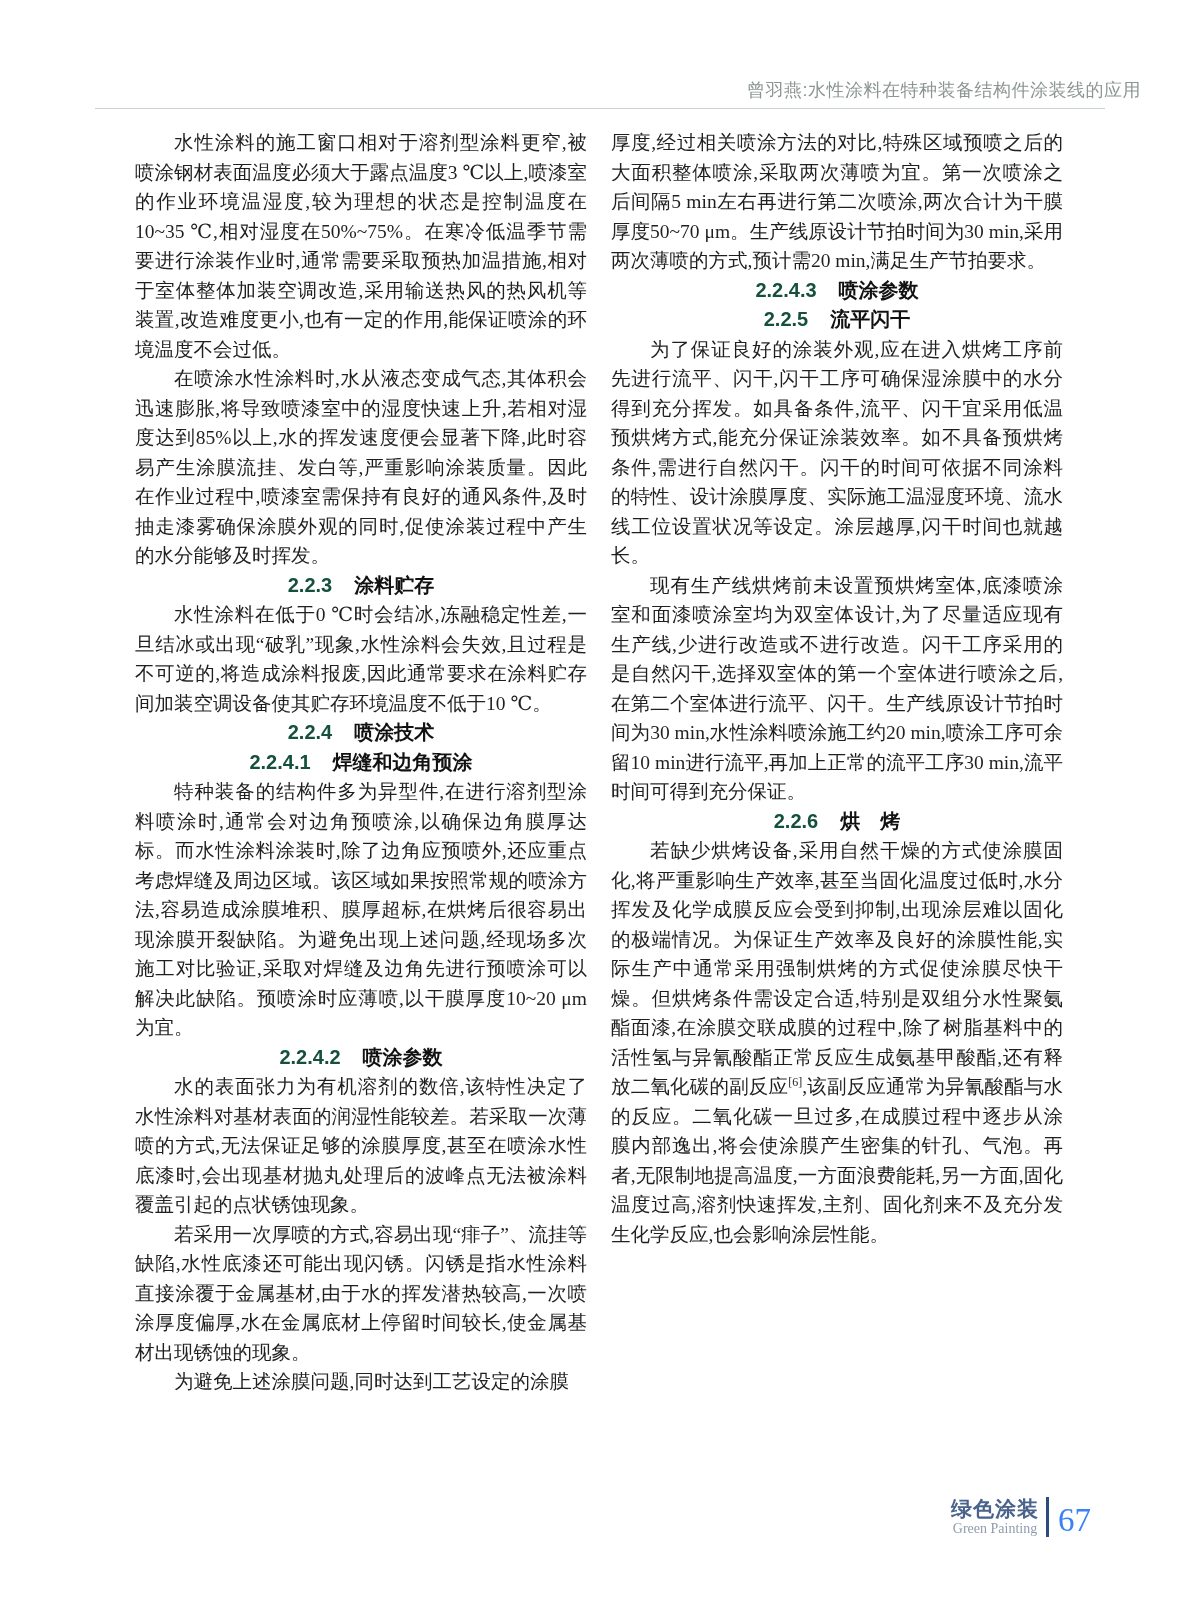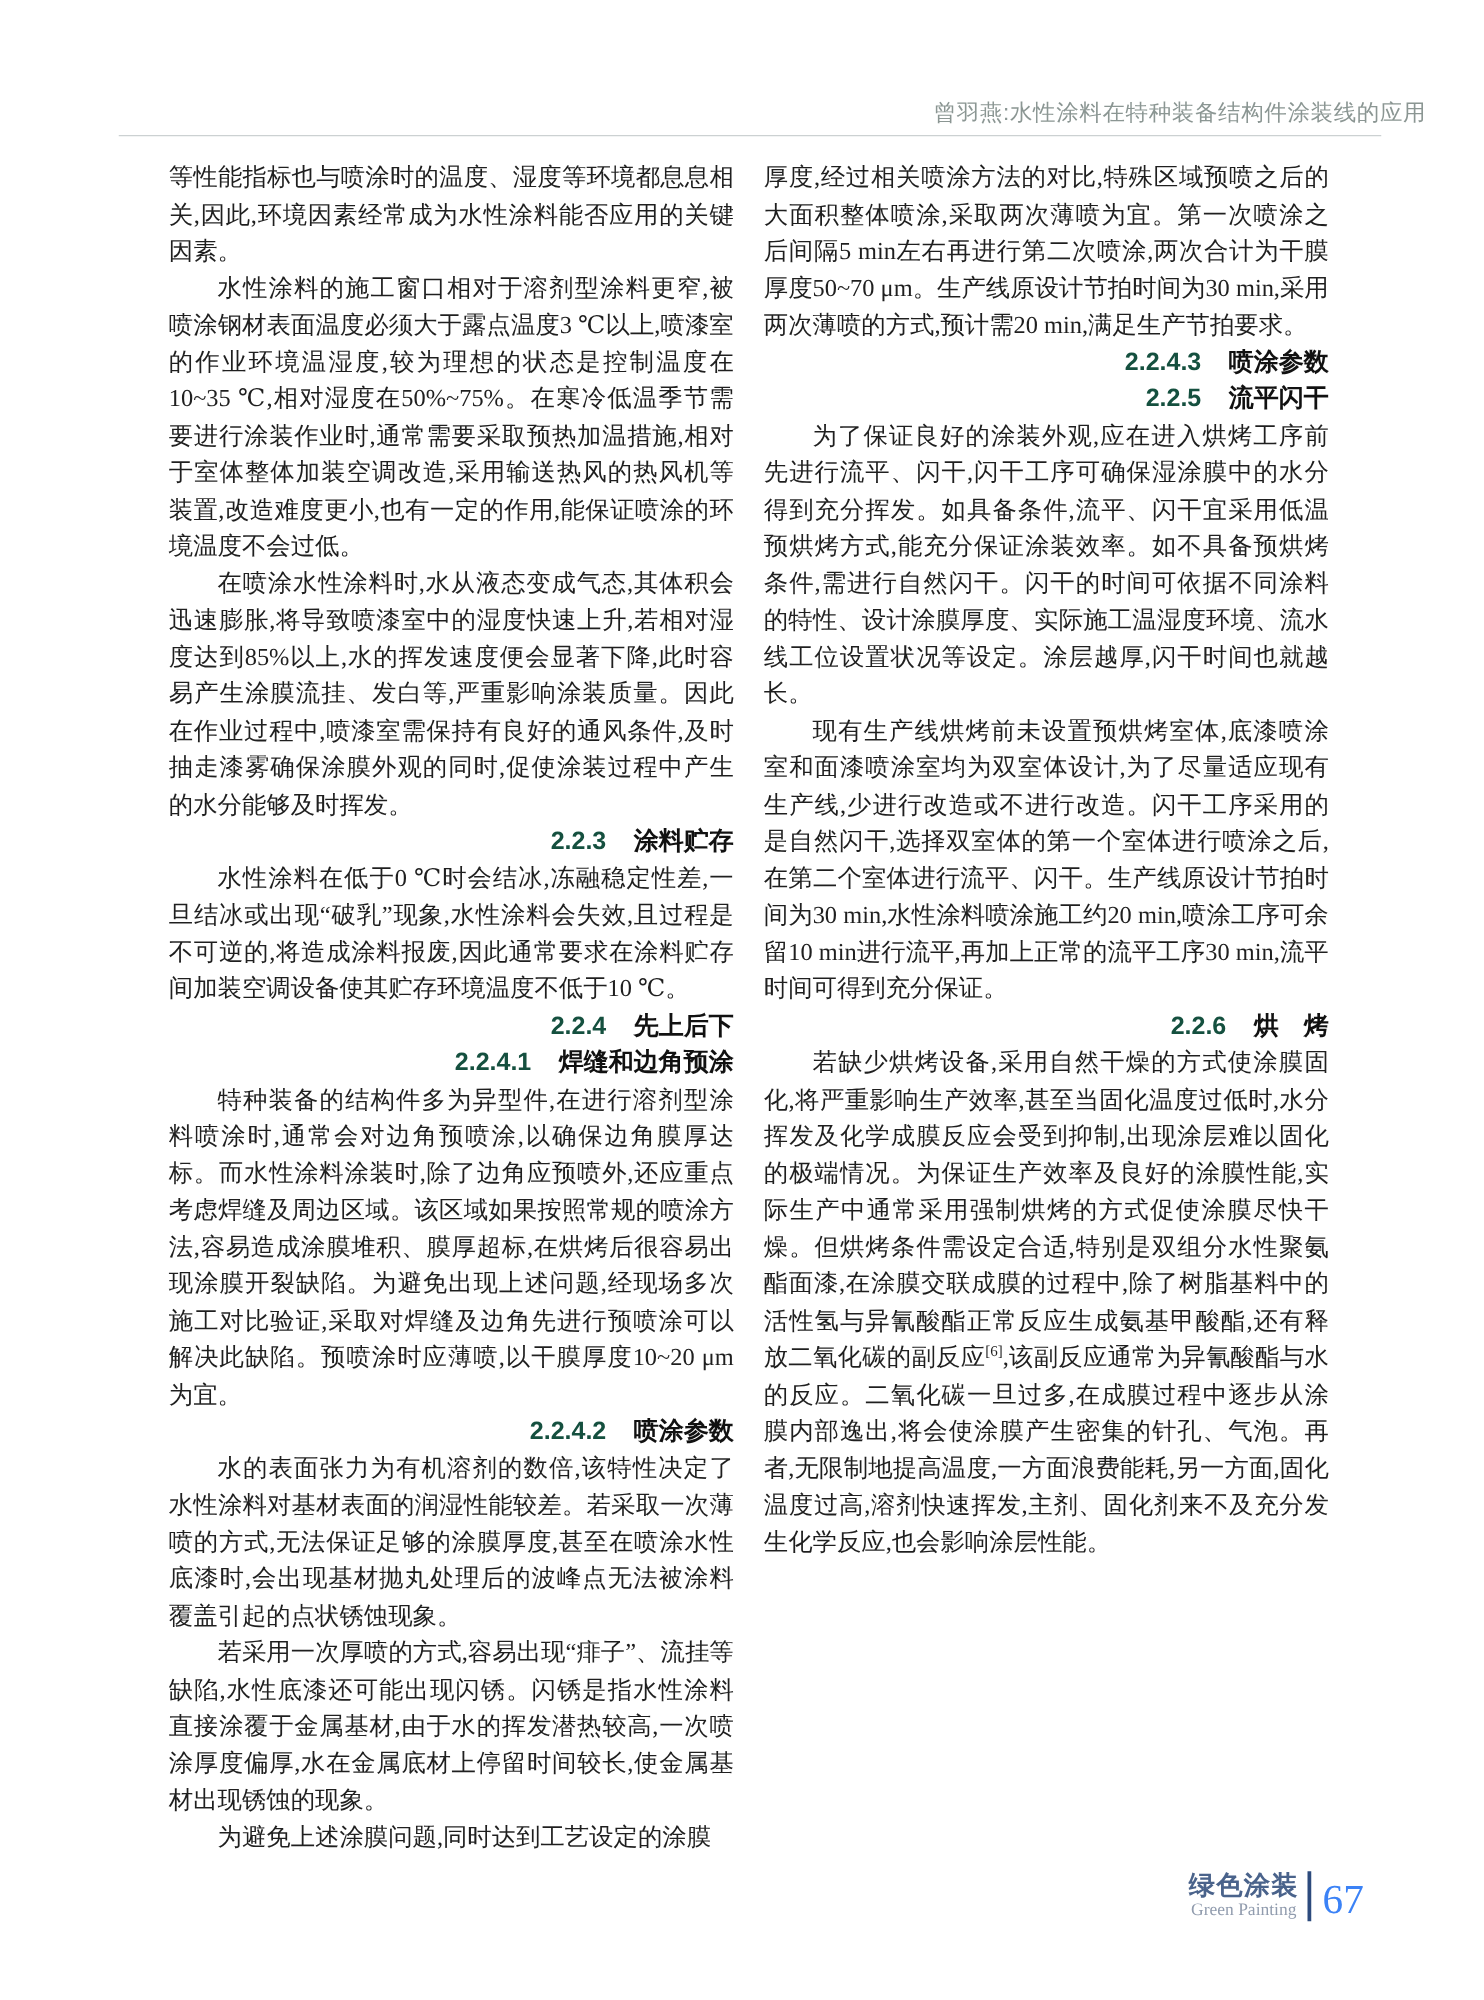--- a/index.html
+++ b/index.html
@@ -56,21 +56,21 @@
     color: #1f1f1f;
   }
   .col p.indent { text-indent: 2em; }
   .sec {
     margin: 0;
     font-family: "Liberation Sans", "DejaVu Sans", sans-serif;
     font-weight: bold;
     font-size: 20px;
     line-height: 29.5px;
     color: #111111;
-    text-align: right;
+    text-align: center;
   }
   .sec .sec-num {
     color: #15503f;
     margin-right: 1.1em;
   }
   sup.ref {
     font-size: 12px;
     line-height: 0;
     vertical-align: super;
   }
@@ -114,26 +114,25 @@
 <body>
 
 <div class="page">
 
   <div class="running-head">曾羽燕:水性涂料在特种装备结构件涂装线的应用</div>
   <div class="head-rule"></div>
 
   <div class="content">
 
     <div class="col">
-      <p>等性能指标也与喷涂时的温度、湿度等环境都息息相关,因此,环境因素经常成为水性涂料能否应用的关键因素。</p>
       <p class="indent">水性涂料的施工窗口相对于溶剂型涂料更窄,被喷涂钢材表面温度必须大于露点温度3 ℃以上,喷漆室的作业环境温湿度,较为理想的状态是控制温度在10~35 ℃,相对湿度在50%~75%。在寒冷低温季节需要进行涂装作业时,通常需要采取预热加温措施,相对于室体整体加装空调改造,采用输送热风的热风机等装置,改造难度更小,也有一定的作用,能保证喷涂的环境温度不会过低。</p>
       <p class="indent">在喷涂水性涂料时,水从液态变成气态,其体积会迅速膨胀,将导致喷漆室中的湿度快速上升,若相对湿度达到85%以上,水的挥发速度便会显著下降,此时容易产生涂膜流挂、发白等,严重影响涂装质量。因此在作业过程中,喷漆室需保持有良好的通风条件,及时抽走漆雾确保涂膜外观的同时,促使涂装过程中产生的水分能够及时挥发。</p>
       <h3 class="sec"><span class="sec-num">2.2.3</span><span class="sec-title">涂料贮存</span></h3>
       <p class="indent">水性涂料在低于0 ℃时会结冰,冻融稳定性差,一旦结冰或出现“破乳”现象,水性涂料会失效,且过程是不可逆的,将造成涂料报废,因此通常要求在涂料贮存间加装空调设备使其贮存环境温度不低于10 ℃。</p>
-      <h3 class="sec"><span class="sec-num">2.2.4</span><span class="sec-title">先上后下</span></h3>
+      <h3 class="sec"><span class="sec-num">2.2.4</span><span class="sec-title">喷涂技术</span></h3>
       <h3 class="sec"><span class="sec-num">2.2.4.1</span><span class="sec-title">焊缝和边角预涂</span></h3>
       <p class="indent">特种装备的结构件多为异型件,在进行溶剂型涂料喷涂时,通常会对边角预喷涂,以确保边角膜厚达标。而水性涂料涂装时,除了边角应预喷外,还应重点考虑焊缝及周边区域。该区域如果按照常规的喷涂方法,容易造成涂膜堆积、膜厚超标,在烘烤后很容易出现涂膜开裂缺陷。为避免出现上述问题,经现场多次施工对比验证,采取对焊缝及边角先进行预喷涂可以解决此缺陷。预喷涂时应薄喷,以干膜厚度10~20 μm为宜。</p>
       <h3 class="sec"><span class="sec-num">2.2.4.2</span><span class="sec-title">喷涂参数</span></h3>
       <p class="indent">水的表面张力为有机溶剂的数倍,该特性决定了水性涂料对基材表面的润湿性能较差。若采取一次薄喷的方式,无法保证足够的涂膜厚度,甚至在喷涂水性底漆时,会出现基材抛丸处理后的波峰点无法被涂料覆盖引起的点状锈蚀现象。</p>
       <p class="indent">若采用一次厚喷的方式,容易出现“痱子”、流挂等缺陷,水性底漆还可能出现闪锈。闪锈是指水性涂料直接涂覆于金属基材,由于水的挥发潜热较高,一次喷涂厚度偏厚,水在金属底材上停留时间较长,使金属基材出现锈蚀的现象。</p>
       <p class="indent">为避免上述涂膜问题,同时达到工艺设定的涂膜</p>
     </div>
 
     <div class="col">
       <p>厚度,经过相关喷涂方法的对比,特殊区域预喷之后的大面积整体喷涂,采取两次薄喷为宜。第一次喷涂之后间隔5 min左右再进行第二次喷涂,两次合计为干膜厚度50~70 μm。生产线原设计节拍时间为30 min,采用两次薄喷的方式,预计需20 min,满足生产节拍要求。</p>

